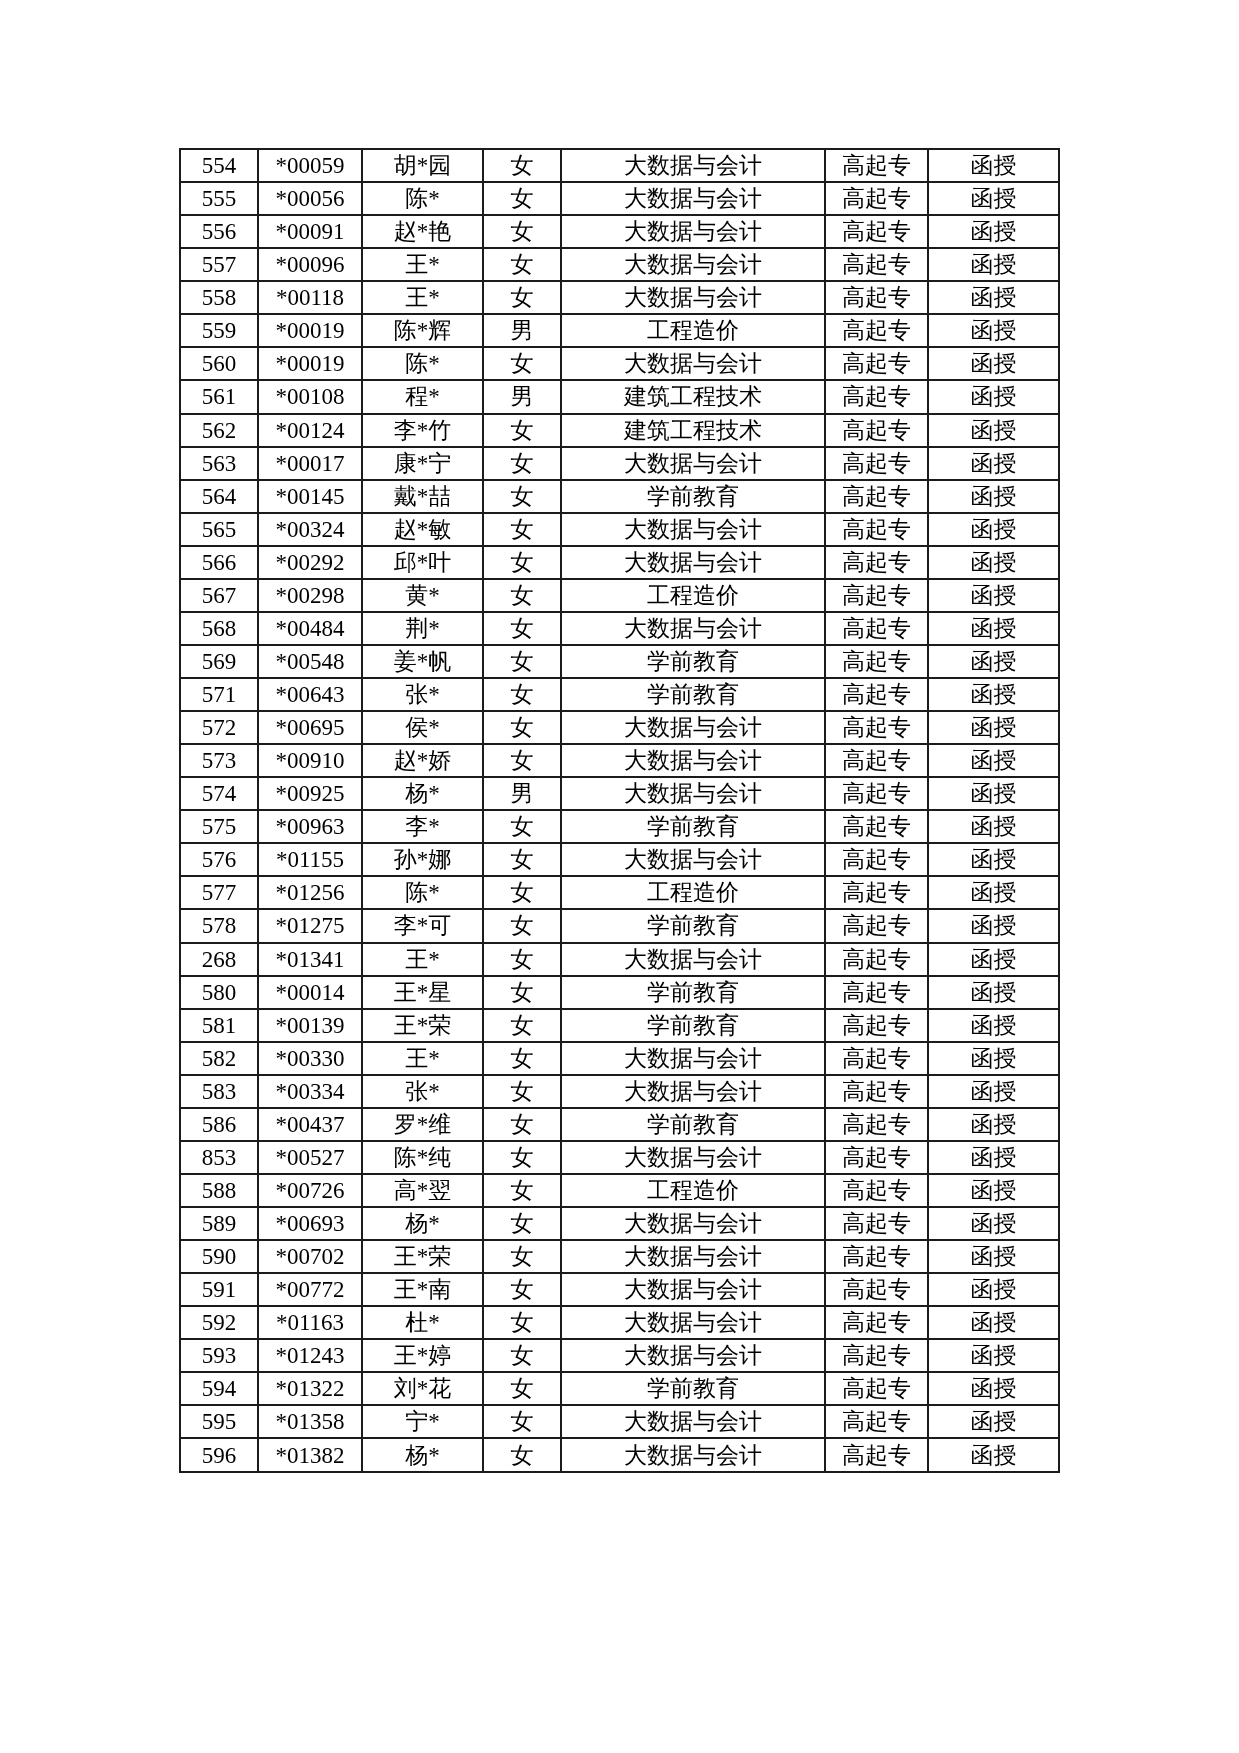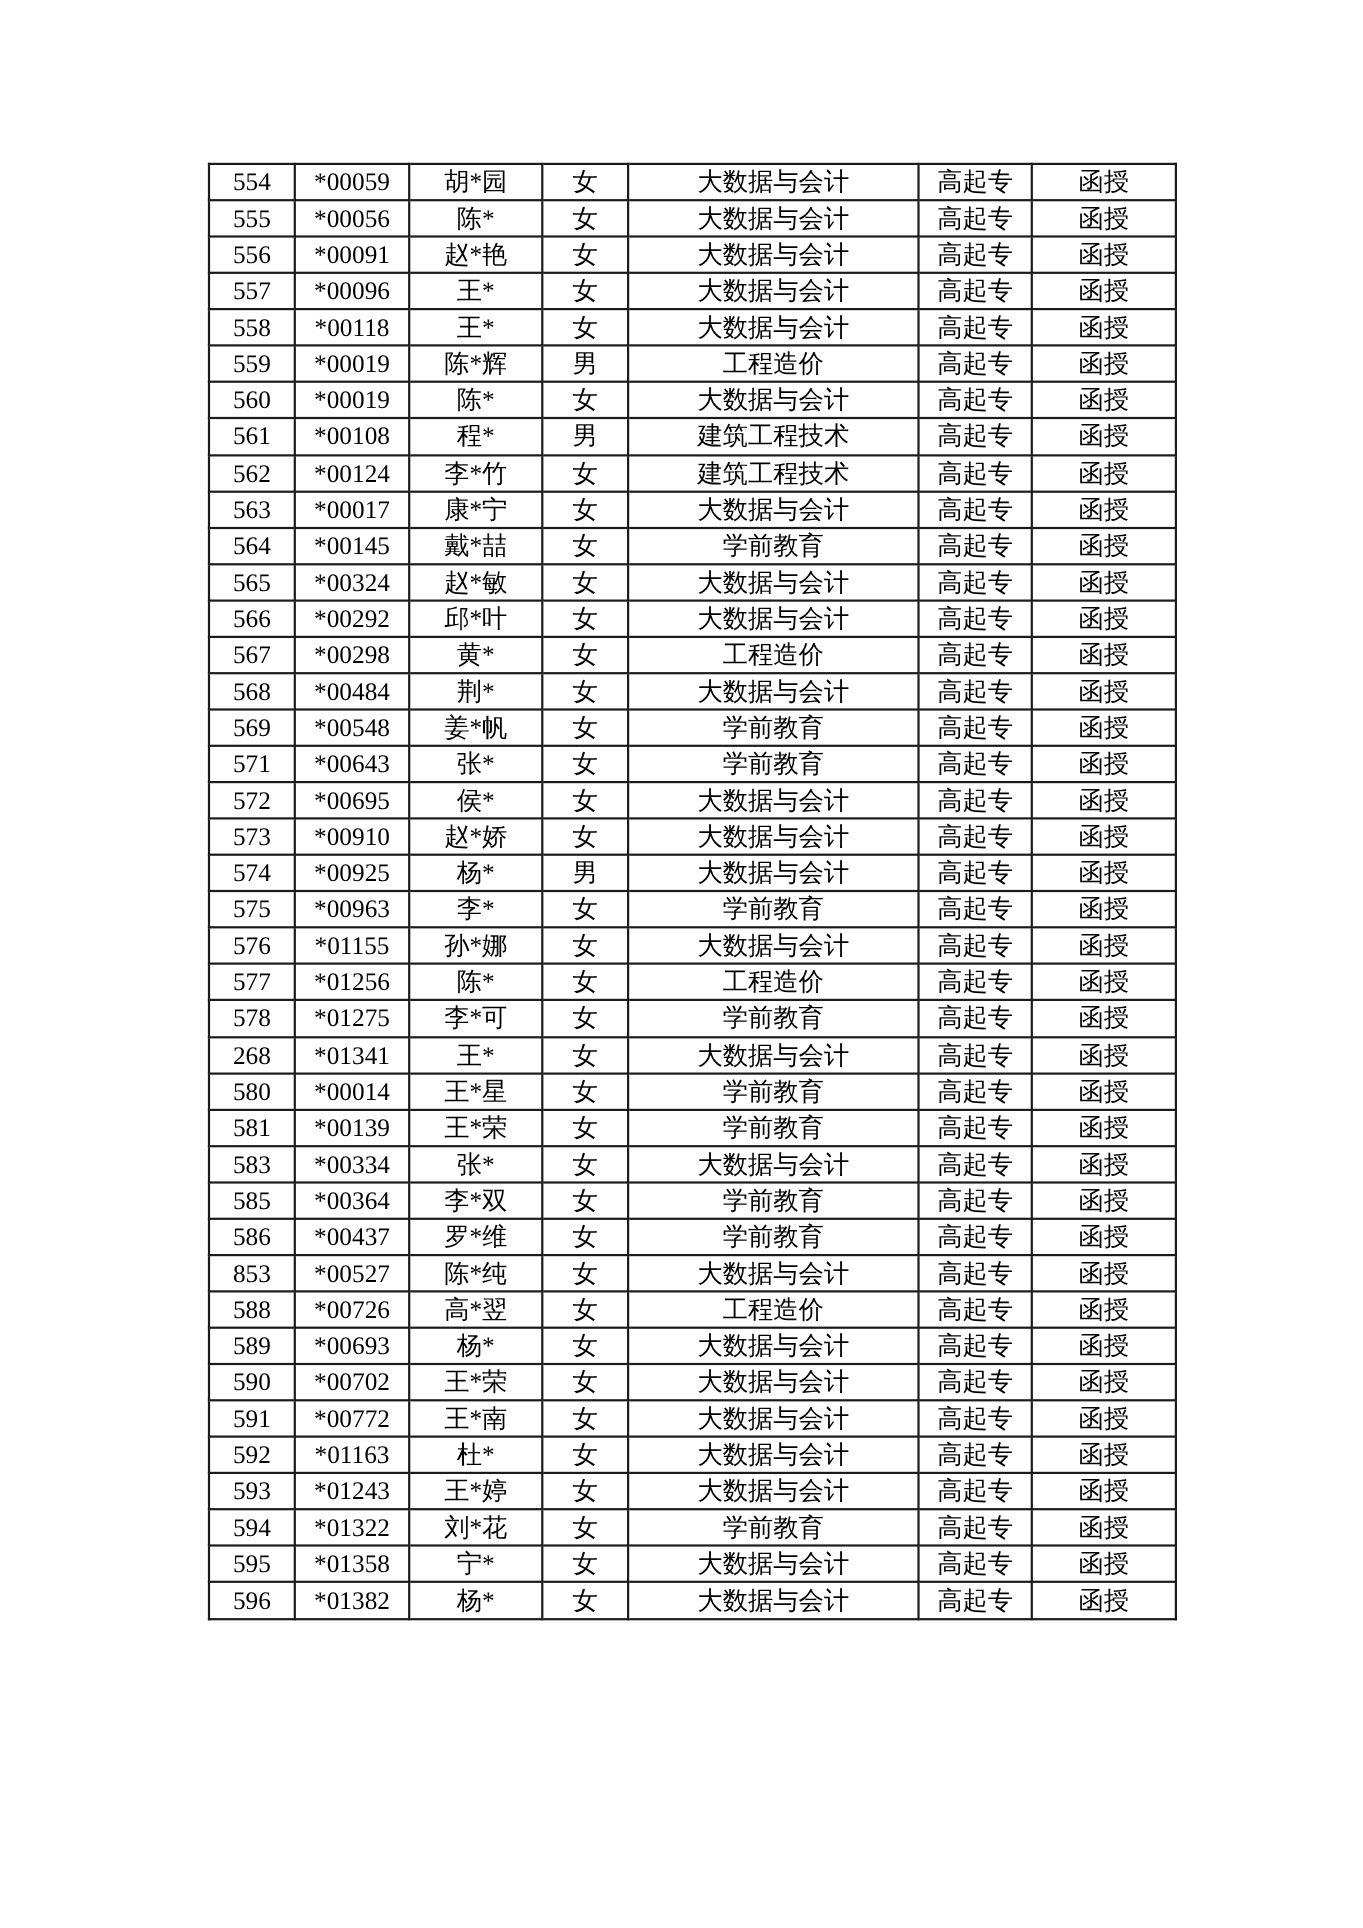--- a/index.html
+++ b/index.html
@@ -10,21 +10,21 @@
   .sheet {
     position: relative;
     width: 1239px;
     height: 1753px;
     background: #ffffff;
     overflow: hidden;
     font-family: "Liberation Serif", "DejaVu Serif", serif;
   }
   table.roster {
     position: absolute;
-    left: 189px;
+    left: 179px;
     top: 148px;
     width: 879px;
     height: 1325px;
     border-collapse: collapse;
     table-layout: fixed;
   }
   table.roster td {
     border: 2px solid #1b1b1b;
     padding: 0;
     margin: 0;
@@ -296,34 +296,34 @@
         <tr>
           <td>581</td>
           <td>*00139</td>
           <td>王*荣</td>
           <td>女</td>
           <td>学前教育</td>
           <td>高起专</td>
           <td>函授</td>
         </tr>
         <tr>
+          <td>582</td>
+          <td>*00330</td>
+          <td>王*</td>
+          <td>女</td>
+          <td>大数据与会计</td>
+          <td>高起专</td>
+          <td>函授</td>
+        </tr>
+        <tr>
           <td>583</td>
           <td>*00334</td>
           <td>张*</td>
           <td>女</td>
           <td>大数据与会计</td>
-          <td>高起专</td>
-          <td>函授</td>
-        </tr>
-        <tr>
-          <td>585</td>
-          <td>*00364</td>
-          <td>李*双</td>
-          <td>女</td>
-          <td>学前教育</td>
           <td>高起专</td>
           <td>函授</td>
         </tr>
         <tr>
           <td>586</td>
           <td>*00437</td>
           <td>罗*维</td>
           <td>女</td>
           <td>学前教育</td>
           <td>高起专</td>

